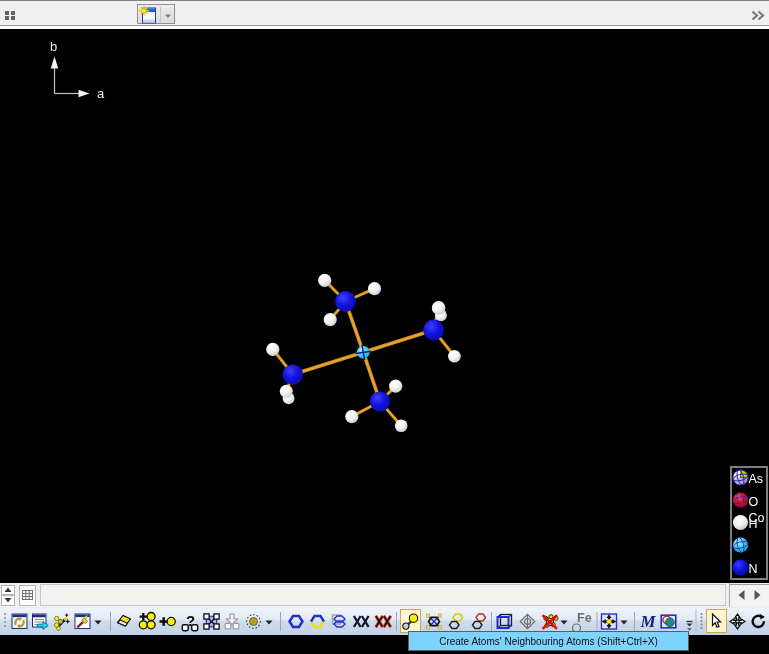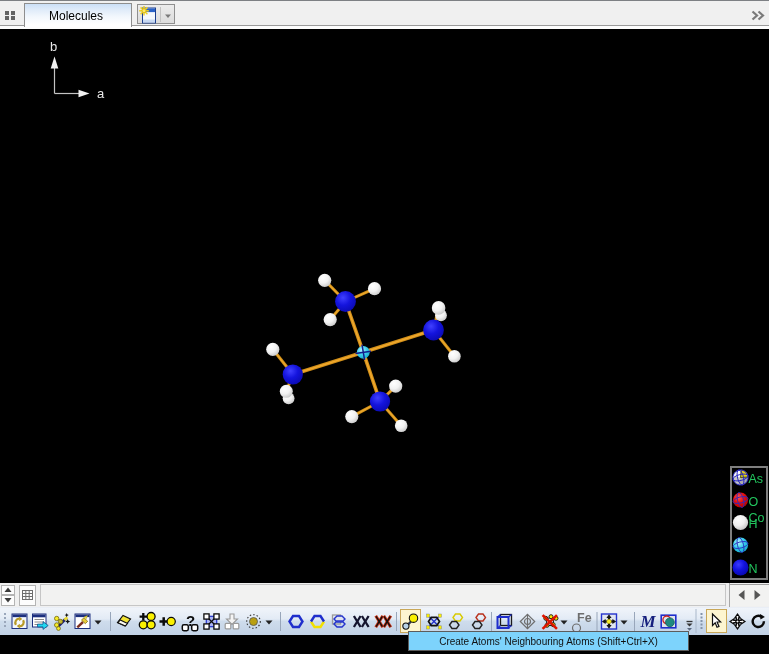--- a/index.html
+++ b/index.html
@@ -13,21 +13,21 @@
 #gridicon div { position:absolute; width:4px; height:3.5px; background:#636363; }
 #tab { left:24px; top:3px; width:108px; height:24px; border:1px solid #8e8e8e; border-bottom:none; background:linear-gradient(180deg,#cbdff6 0%,#dfebf9 25%,#f2f7fd 55%,#ffffff 90%); text-align:center; font-size:12px; color:#000; line-height:24px; padding-right:4px; }
 #newtabbtn { left:137px; top:4px; width:38px; height:20px; background:linear-gradient(180deg,#ececec,#dcdcdc); border:1px solid #8f8f8f; }
 #tabbot { left:0; top:26px; width:769px; height:3px; background:#fdfdfd; }
 
 
 #canvas { left:0; top:29px; width:769px; height:554px; background:#000; }
 
 
 #legend { left:730px; top:466px; width:38px; height:114px; border:2px solid #7f7f7f; background:#000; }
-.leglab { position:absolute; color:#22c55e; font-size:12.5px; }
+.leglab { position:absolute; color:#ffffff; font-size:12.5px; }
 
 
 #scrollrow { left:0; top:583px; width:769px; height:24px; background:#f0f0f0; }
 .srbtn { position:absolute; background:#fdfdfd; border:1px solid #b4b4b4; }
 .srbtn svg { display:block; }
 
 
 #toolbar { left:0; top:607px; width:769px; height:28px; background:linear-gradient(180deg,#f0f4fa 0%,#e3ebf5 40%,#cedcec 50%,#c2d2e6 100%); border-top:1px solid #e9eef6; }
 .hovbtn { position:absolute; top:609px; height:24px; background:#fdf5d0; border:1px solid #c9a758; }
 
@@ -151,21 +151,20 @@
       <div style="left:6px;top:5px"></div>
   </div>
   <div class="abs" style="left:0;top:25px;width:769px;height:1px;background:#9a9a9a"></div>
   <div class="abs" id="tabbot"></div>
   <svg class="abs" width="16" height="12" style="left:751px;top:10px">
     <g fill="none" stroke="#7a7a7a" stroke-width="2.2">
       <path d="M1.5 1.5 L6 5.5 L1.5 9.5"></path>
       <path d="M7.5 1.5 L12 5.5 L7.5 9.5"></path>
     </g>
   </svg>
-  <div class="abs" id="tab">Molecules</div>
   <div class="abs" id="newtabbtn">
     <svg width="36" height="19" style="display:block">
       <rect x="4.5" y="3" width="13" height="15" fill="#f4f8fd" stroke="#1c3f8e" stroke-width="1"></rect>
       <rect x="5" y="3.5" width="12" height="3.6" fill="#2a63c8"></rect>
       <rect x="5" y="14.5" width="12" height="3" fill="#c8d9f2"></rect>
       <g stroke="#f0d020" stroke-width="1.5">
         <line x1="6" y1="1" x2="6" y2="10.5"></line>
           <line x1="1.2" y1="5.8" x2="10.8" y2="5.8"></line>
         <line x1="2.6" y1="2.4" x2="9.4" y2="9.2"></line>
           <line x1="9.4" y1="2.4" x2="2.6" y2="9.2"></line>

